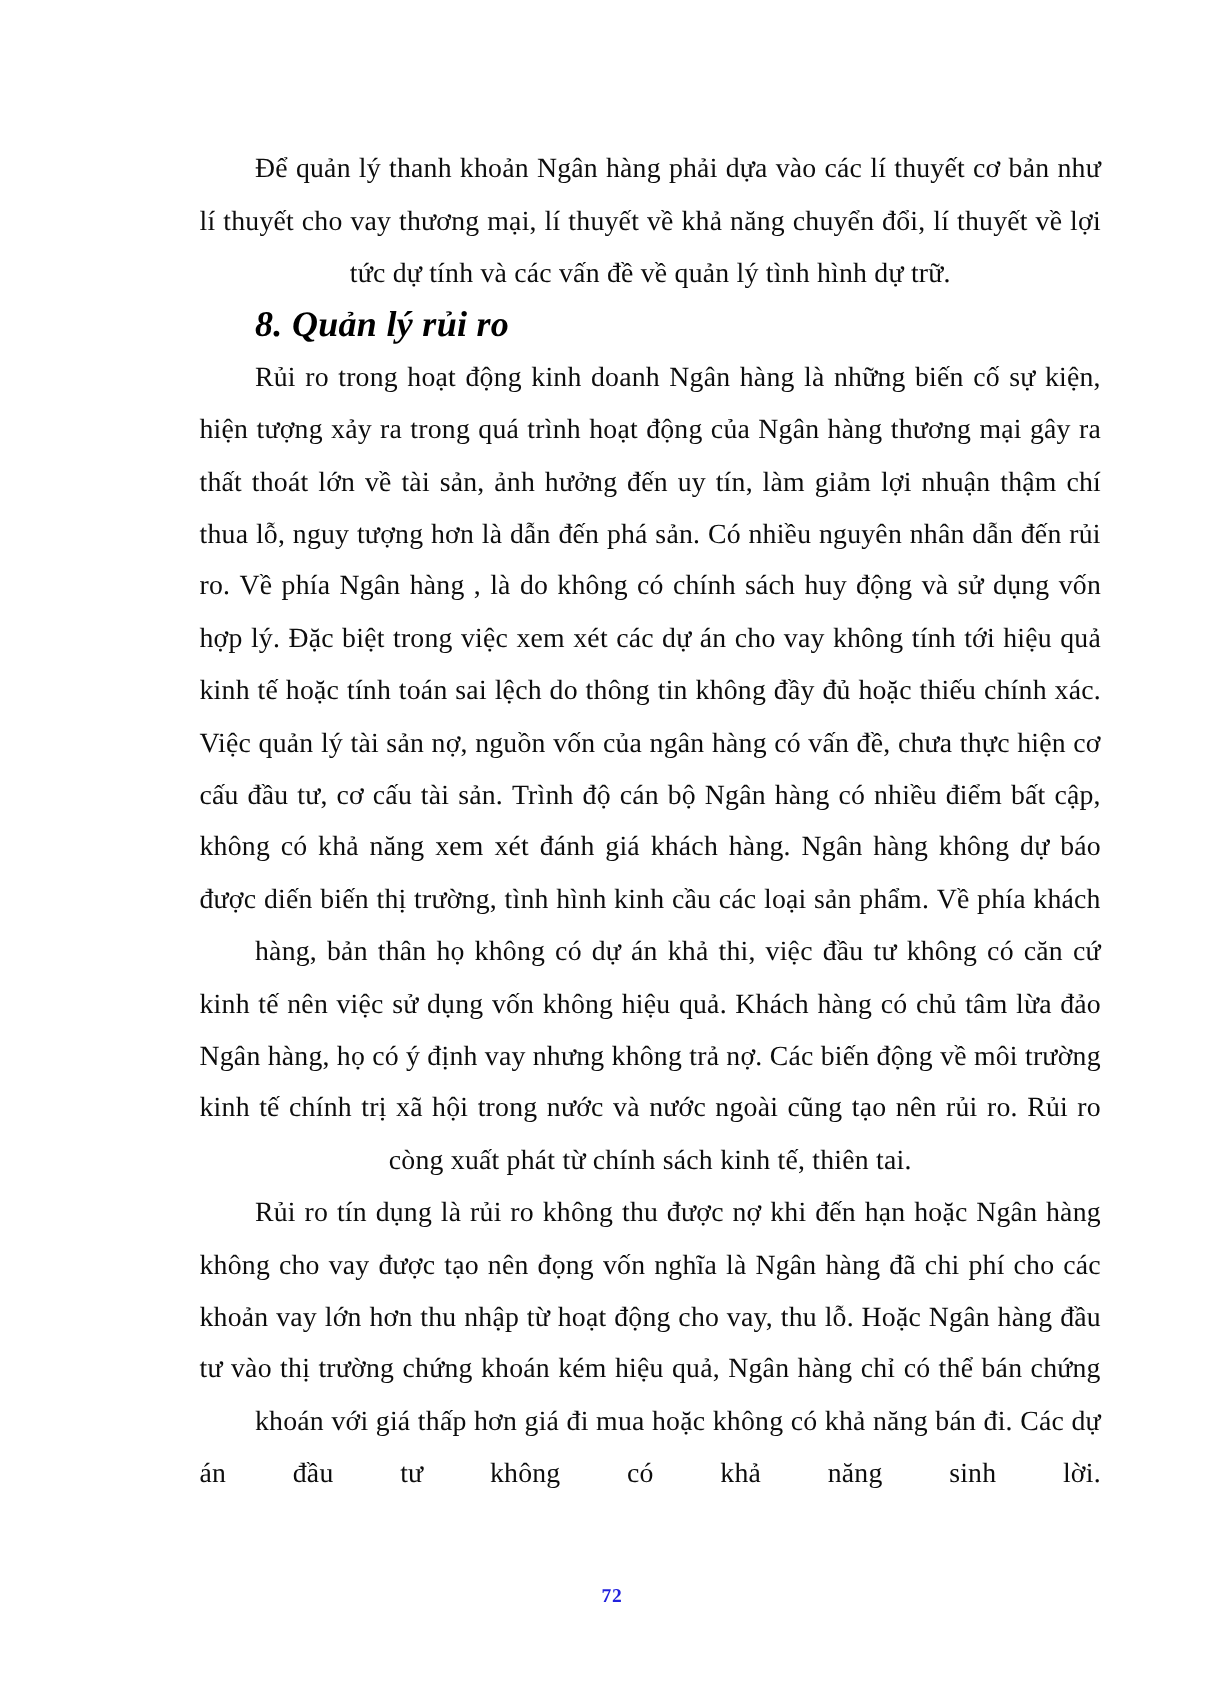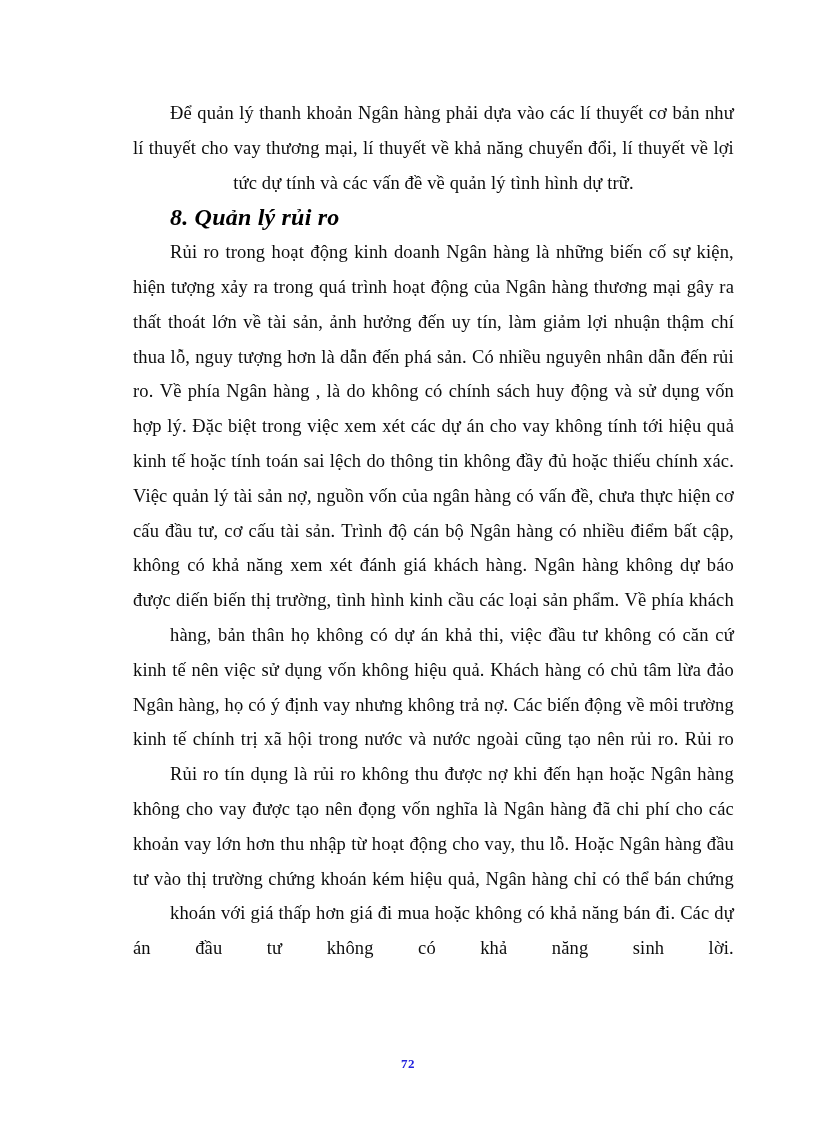--- a/index.html
+++ b/index.html
@@ -417,20 +417,21 @@
         <span class="w">nước</span>
         <span class="w">ngoài</span>
         <span class="w">cũng</span>
         <span class="w">tạo</span>
         <span class="w">nên</span>
         <span class="w">rủi</span>
         <span class="w">ro.</span>
         <span class="w">Rủi</span>
         <span class="w">ro</span>
       </div>
+      <div class="line ragged"><span class="w">còng xuất phát từ chính sách kinh tế, thiên tai.</span></div>
       <div class="line justify indent">
         <span class="w lead">Rủi</span>
         <span class="w">ro</span>
         <span class="w">tín</span>
         <span class="w">dụng</span>
         <span class="w">là</span>
         <span class="w">rủi</span>
         <span class="w">ro</span>
         <span class="w">không</span>
         <span class="w">thu</span>

